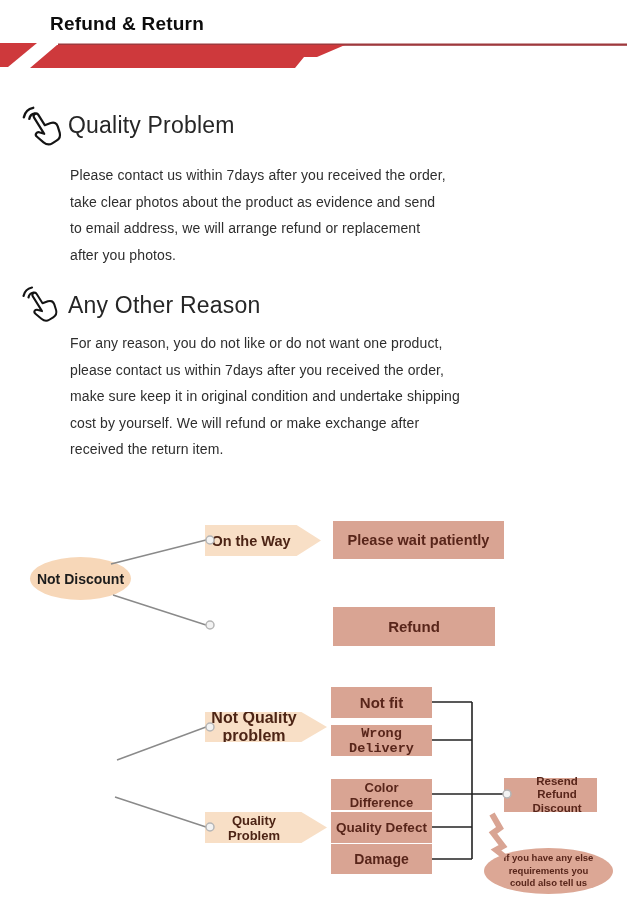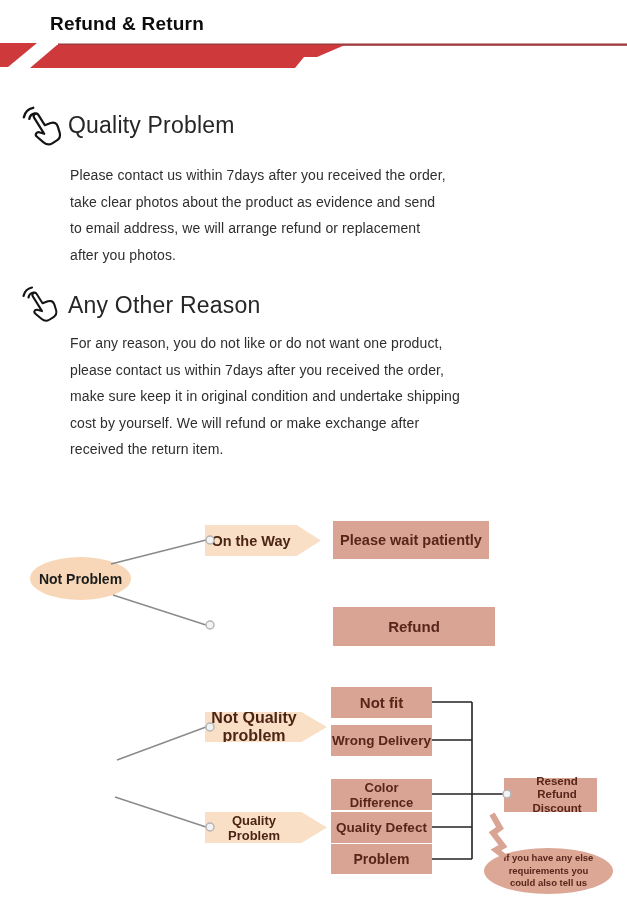--- a/index.html
+++ b/index.html
@@ -43,24 +43,24 @@
     clip-path:polygon(0 0,79% 0,100% 50%,79% 100%,0 100%);
     color:#4c2415;font-weight:600;padding-right:24px;
   }
   .tag-ontheway{left:205px;top:29px;width:116px;height:31px;font-size:14.5px;}
   .tag-lost{left:205px;top:113px;width:116px;height:32px;font-size:14.5px;}
   .tag-notquality{left:205px;top:216px;width:122px;height:30px;font-size:16px;}
   .tag-quality{left:205px;top:316px;width:122px;height:31px;font-size:13px;}
   .box{
     background:var(--box-fill,#d9a493);color:#58251a;font-weight:bold;
   }
-  .box-wait{left:333px;top:25px;width:156px;height:38px;font-size:14.5px;}
+  .box-wait{left:333px;top:25px;width:171px;height:38px;font-size:14.5px;}
   .box-refund{left:333px;top:111px;width:162px;height:39px;font-size:15px;}
   .box-notfit{left:331px;top:191px;width:101px;height:31px;font-size:15px;}
-  .box-wrong{left:331px;top:229px;width:101px;height:31px;font-size:13.5px;}
+  .box-wrong{left:331px;top:229px;width:101px;height:31px;font-size:13.5px;font-family:Liberation Mono, monospace;}
   .box-color{left:331px;top:283px;width:101px;height:31px;font-size:13px;}
   .box-defect{left:331px;top:316px;width:101px;height:31px;font-size:13.5px;}
   .box-damage{left:331px;top:348px;width:101px;height:30px;font-size:14px;}
   .box-resend{
     left:504px;top:282px;width:93px;height:34px;font-size:11.5px;
     justify-content:flex-start;text-align:left;padding-left:13px;
     white-space:pre-line;line-height:1.15;
   }
   .bubble{
     left:484px;top:352px;width:129px;height:46px;border-radius:50%;
@@ -102,32 +102,32 @@
 </svg>
 <div class="abs section-heading heading-a">Any Other Reason</div>
 <div class="abs para para-a">For any reason, you do not like or do not want one product,
 please contact us within 7days after you received the order,
 make sure keep it in original condition and undertake shipping
 cost by yourself. We will refund or make exchange after
 received  the return item.</div>
 
 <div class="abs flow">
 
-  <div class="node ellipse el-notreceived">Not  Problem</div>
+  <div class="node ellipse el-notreceived">Not  Discount</div>
   <div class="node tag tag-ontheway">On the Way</div>
   <div class="node box box-wait">Please wait patiently</div>
   <div class="node box box-refund">Refund</div>
 
   <div class="node tag tag-notquality">Not Quality problem</div>
   <div class="node tag tag-quality">Quality Problem</div>
   <div class="node box box-notfit">Not fit</div>
   <div class="node box box-wrong">Wrong Delivery</div>
   <div class="node box box-color">Color Difference</div>
   <div class="node box box-defect">Quality Defect</div>
-  <div class="node box box-damage">Problem</div>
+  <div class="node box box-damage">Damage</div>
   <div class="node box box-resend">Resend Refund
 Discount</div>
   <div class="node bubble">If you have any else
 requirements you
 could also tell  us</div>
 
   <svg class="flow-lines" viewBox="0 0 627 420">
     <g stroke="#8a8a8a" stroke-width="1.4" fill="none">
       <line x1="111" y1="68" x2="206" y2="44"></line>
       <line x1="113" y1="99" x2="206" y2="129"></line>

